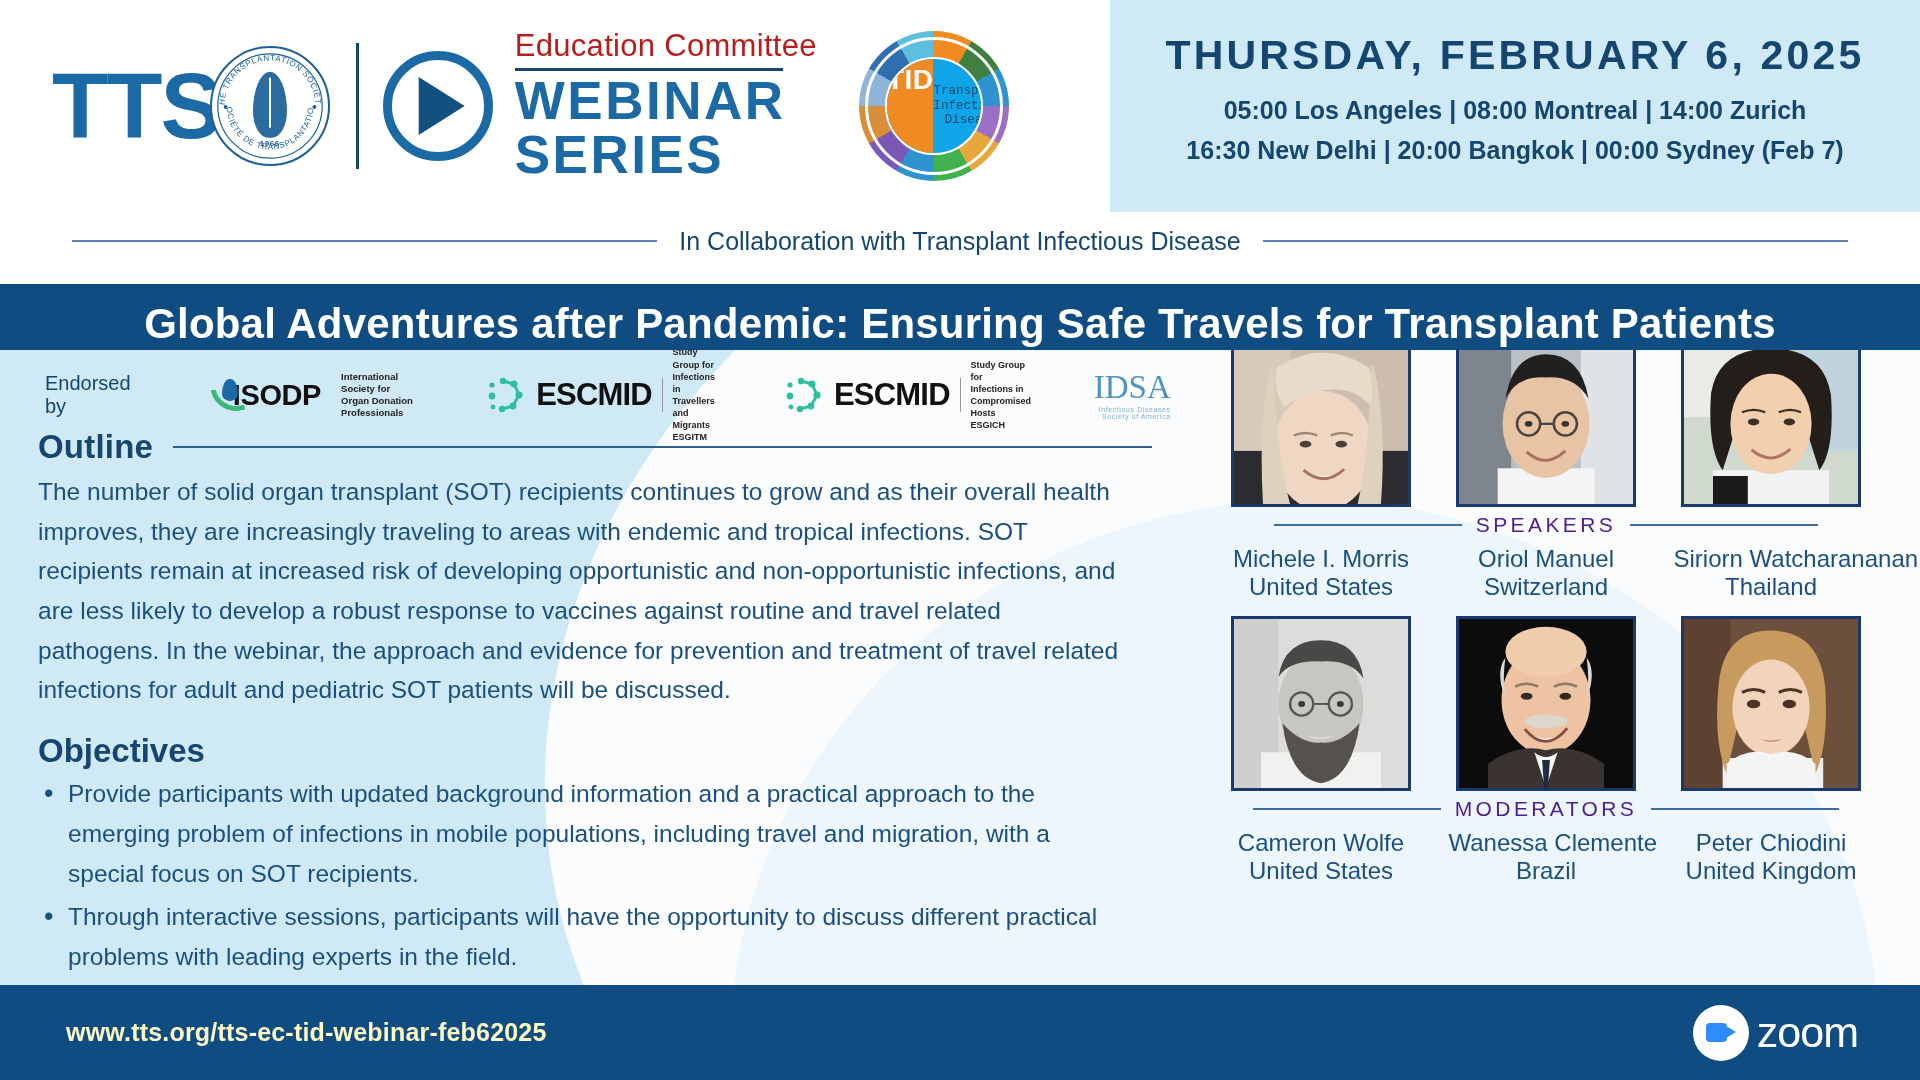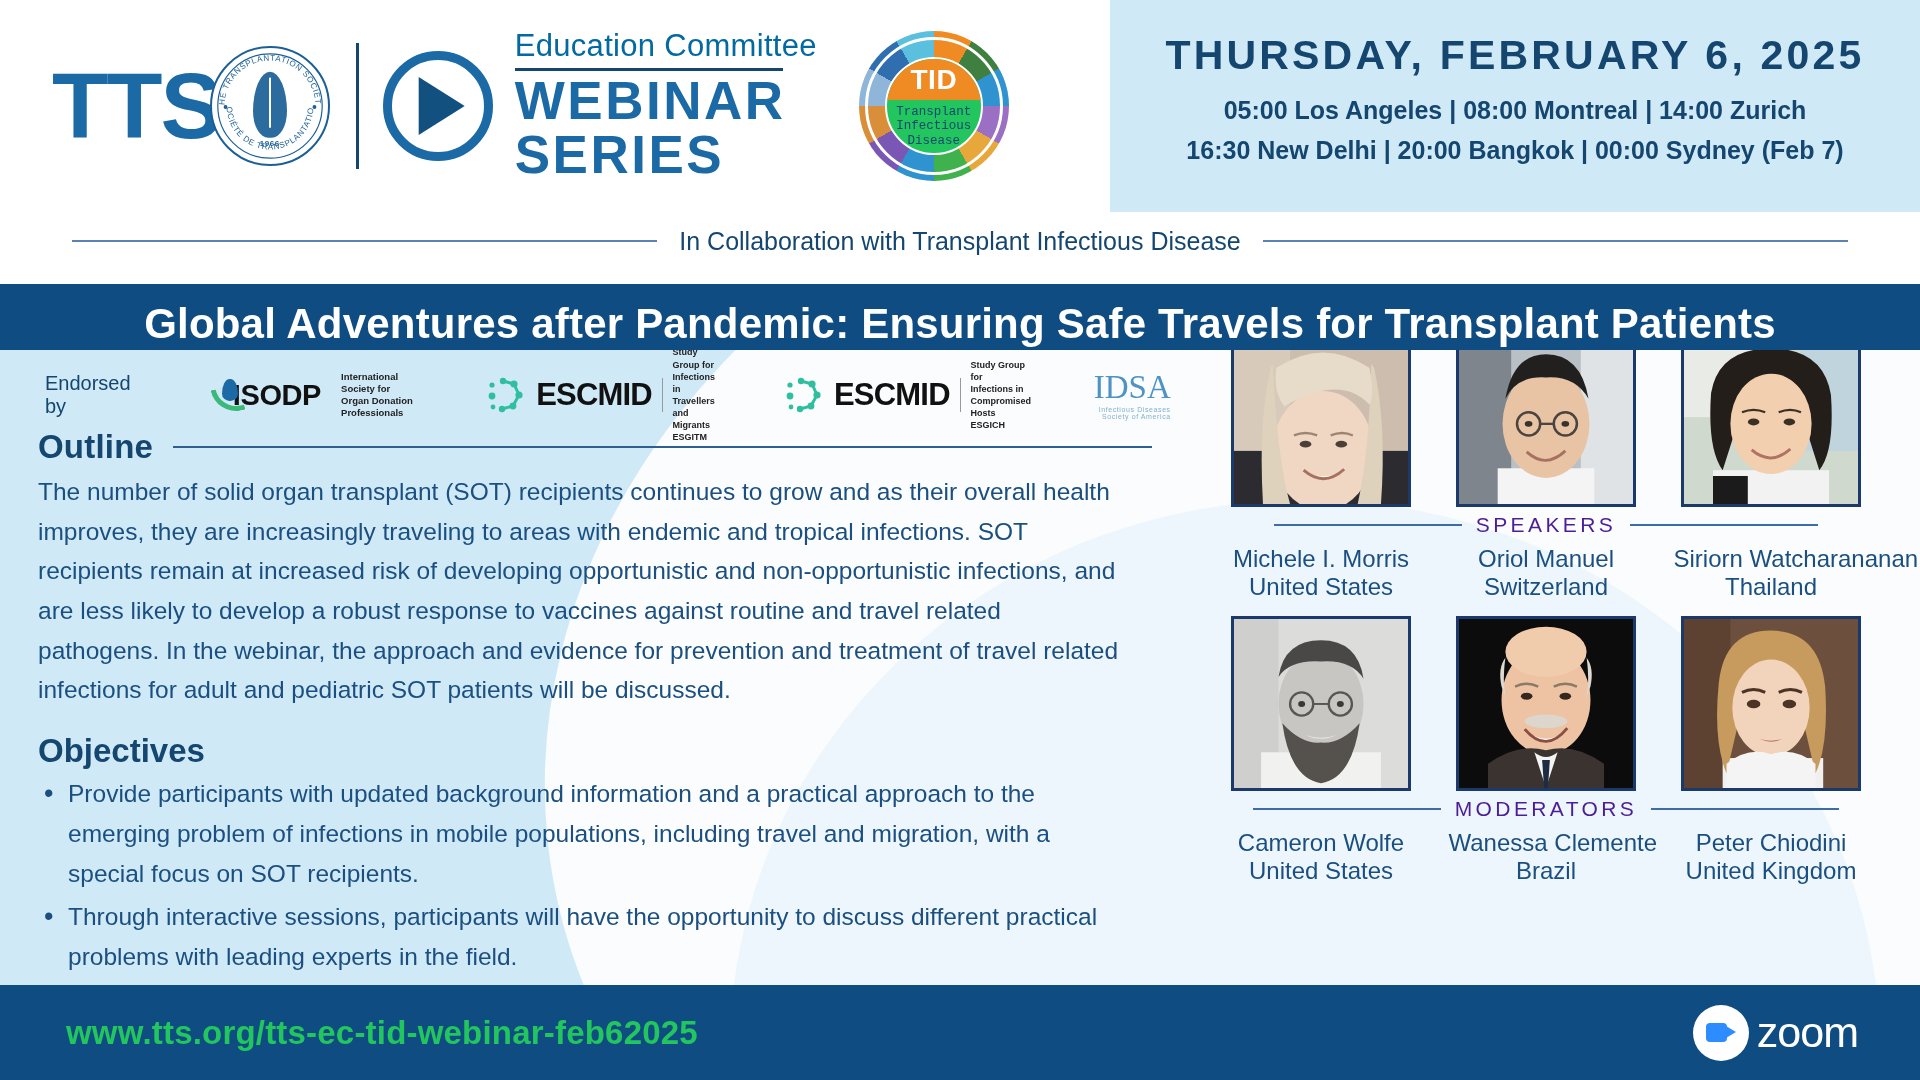--- a/index.html
+++ b/index.html
@@ -66,21 +66,21 @@
   }
   .play-circle::after {
     content:""; position:absolute; left:50%; top:50%;
     transform:translate(-42%,-50%);
     border-left:46px solid #12507f;
     border-top:29px solid transparent;
     border-bottom:29px solid transparent;
   }
   .webinar-text { margin-left:22px; }
   .edu-committee {
-    font-size:31px; color:#0369a1; letter-spacing:.3px;
+    font-size:31px; color:#b91c1c; letter-spacing:.3px;
     line-height:1.05; padding-bottom:4px;
   }
   .edu-rule { height:3px; background:#14466f; width:268px; margin:2px 0 3px; }
   .webinar-big {
     font-size:53px; font-weight:bold; color:#1b6aa5;
     letter-spacing:2.5px; line-height:1.02;
   }
   .series-big {
     font-size:53px; font-weight:bold; color:#1b6aa5;
     letter-spacing:2.5px; line-height:1.02;
@@ -97,22 +97,22 @@
       #9b6fc4 90deg 120deg, #e8a73a 120deg 150deg, #3fb24e 150deg 180deg,
       #2f93cf 180deg 210deg, #7a56b5 210deg 240deg, #d98f3a 240deg 270deg,
       #8fb6d8 270deg 300deg, #2f6fb0 300deg 330deg, #5ac0dd 330deg 360deg);
   }
   .tid-ring::after {
     content:""; position:absolute; inset:6px; border-radius:50%;
     border:3px solid #ffffff;
   }
   .tid-inner {
     position:absolute; inset:26px; border-radius:50%;
-    background:#22c55e; overflow:hidden; border:2px solid #fff;
-    display:flex; flex-direction:column;
+    background:#0ea5e9; overflow:hidden; border:2px solid #fff;
+    display:flex; flex-direction:row;
   }
   .tid-top {
     background:#f08a22; color:#fff; font-weight:bold; font-size:28px;
     text-align:center; line-height:1; padding:7px 0 6px; letter-spacing:.5px;
   }
   .tid-bot {
     flex:1; display:flex; flex-direction:column; align-items:center;
     justify-content:center; color:#15486f; font-size:12.5px;
     line-height:1.15; font-weight:500;font-family:Liberation Mono, monospace;
   }
@@ -268,21 +268,21 @@
   }
   .names-row { display:flex; justify-content:center; gap:30px; }
   .names-cell { width:195px; text-align:center; }
 
   
   .footer {
     position:absolute; left:0; bottom:0; width:1920px; height:95px;
     background:#0f4c81; display:flex; align-items:center;
   }
   .footer-url {
-    margin-left:66px; color:#22c55e; font-size:33px; font-weight:bold;
+    margin-left:66px; color:#fef9c3; font-size:25px; font-weight:bold;
     letter-spacing:.2px;
   }
   .zoom-logo {
     position:absolute; right:62px; top:50%; transform:translateY(-50%);
     display:flex; align-items:center;
   }
   .zoom-circle {
     width:56px; height:56px; border-radius:50%; background:#fff;
     display:flex; align-items:center; justify-content:center; margin-right:8px;
   }

